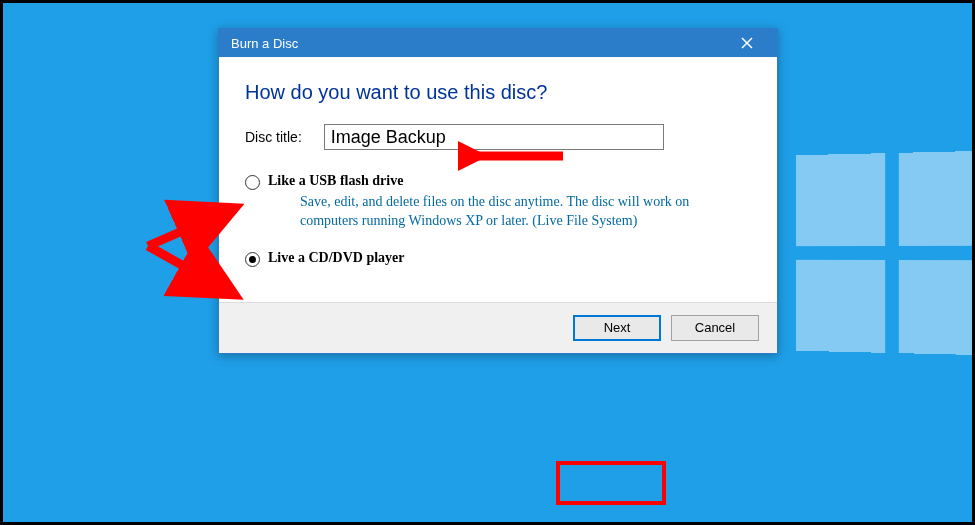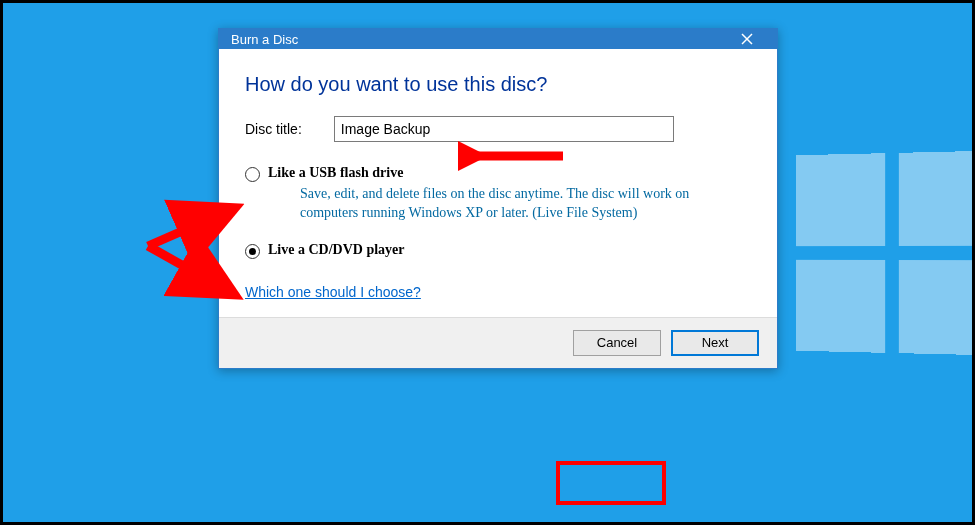--- a/index.html
+++ b/index.html
@@ -37,21 +37,21 @@
     left: 215px;
     top: 25px;
     width: 560px;
     background: #fff;
     box-shadow: 0 2px 10px rgba(0,0,0,.3);
     border: 1px solid #2b7cc9;
   }
   .titlebar {
     background: #2b7cc9;
     color: #fff;
-    height: 20px;
+    height: 28px;
     display: flex;
     align-items: center;
     padding: 0 8px 0 12px;
     font-size: 13px;
   }
   .titlebar .spacer { flex: 1; }
   .titlebar .close {
     width: 44px;
     height: 28px;
     display: flex;
@@ -64,29 +64,29 @@
   .content { padding: 18px 26px 16px 26px; }
   .headline {
     color: #003399;
     font-size: 20px;
     font-weight: 400;
     margin: 6px 0 20px 0;
   }
   .row-title {
     display: flex;
     align-items: center;
-    gap: 32px;
+    gap: 22px;
     margin-bottom: 22px;
   }
   .row-title label { font-size: 14px; color: #000; }
   .row-title input[type=text] {
     width: 340px;
     height: 26px;
     padding: 2px 6px;
-    font-size: 14px;
+    font-size: 18px;
     border: 1px solid #7a7a7a;
     outline: none;
   }
 
   .option { display: flex; gap: 8px; margin-bottom: 18px; font-family: Liberation Serif, serif; }
   .radio {
     width: 15px; height: 15px;
     border: 1.5px solid #333;
     border-radius: 50%;
     margin-top: 3px;
@@ -181,29 +181,28 @@
       </div>
     </div>
 
     <div class="option">
       <span class="radio checked"></span>
       <div class="option-text">
         <div class="label">Live a CD/DVD player</div>
       </div>
     </div>
 
-    <a class="help-link">Which one should I choose?</a>
   </div>
 
   <div class="button-bar">
+    <div class="btn primary">
+      <span>Next</span>
+    </div>
     <div class="btn">
       <span>Cancel</span>
-    </div>
-    <div class="btn primary">
-      <span>Next</span>
     </div>
   </div>
 </div>
 
 <svg class="arrow" style="left:455px; top:138px; width:110px; height:30px;">
   <defs>
       <marker id="ah1" markerWidth="8" markerHeight="8" refX="2" refY="4" orient="auto">
     <path d="M8,0 L0,4 L8,8 Z" fill="#ff0000"></path>
       </marker>
     </defs>

